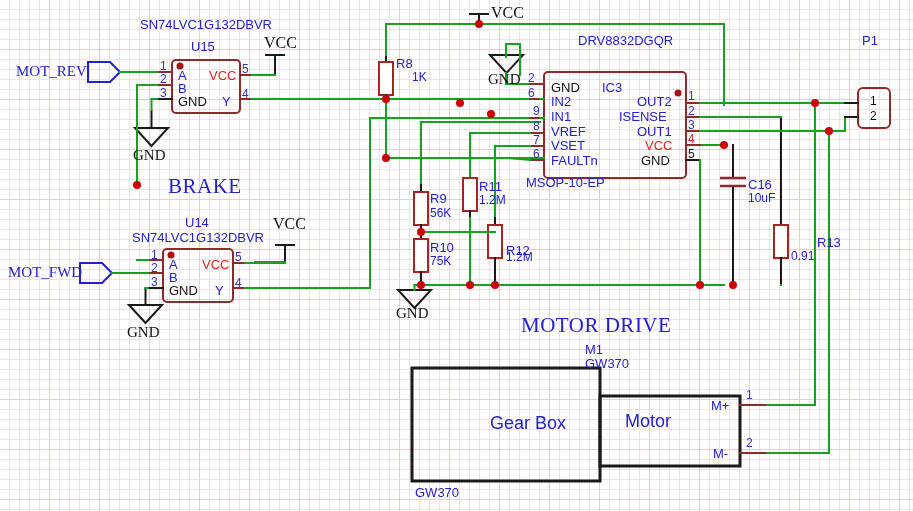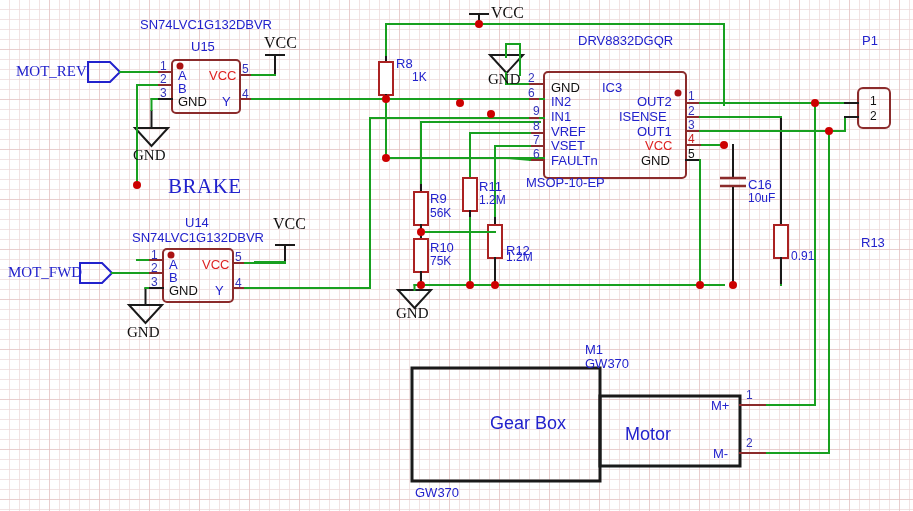--- a/index.html
+++ b/index.html
@@ -362,44 +362,45 @@
 
   <div class="lbl refdes" style="left:430px;top:241px;">R10</div>
   <div class="lbl val" style="left:430px;top:255px;">75K</div>
 
   <div class="lbl refdes" style="left:479px;top:180px;">R11</div>
   <div class="lbl val" style="left:479px;top:194px;">1.2M</div>
 
   <div class="lbl refdes" style="left:506px;top:244px;">R12</div>
   <div class="lbl val" style="left:506px;top:251px;">1.2M</div>
 
-  <div class="lbl refdes" style="left:837px;top:236px;padding-left:24px;">R13</div>
+  <div class="lbl refdes" style="left:817px;top:236px;">R13</div>
   <div class="lbl val" style="left:791px;top:250px;">0.91</div>
 
   <div class="lbl refdes" style="left:748px;top:178px;">C16</div>
   <div class="lbl val" style="left:748px;top:192px;">10uF</div>
 
   <div class="lbl refdes" style="left:862px;top:34px;">P1</div>
   <div class="lbl pinnum-blk" style="left:870px;top:95px;">1</div>
   <div class="lbl pinnum-blk" style="left:870px;top:110px;">2</div>
 
   <div class="lbl gndtxt" style="left:133px;top:148px;">GND</div>
   <div class="lbl gndtxt" style="left:127px;top:325px;">GND</div>
   <div class="lbl gndtxt" style="left:488px;top:72px;">GND</div>
   <div class="lbl gndtxt" style="left:396px;top:306px;">GND</div>
 
   <div class="lbl vcctxt" style="left:491px;top:5px;">VCC</div>
   <div class="lbl vcctxt" style="left:264px;top:35px;">VCC</div>
   <div class="lbl vcctxt" style="left:273px;top:216px;">VCC</div>
 
   <div class="lbl section-title" style="left:168px;top:176px;">BRAKE</div>
+  <div class="lbl section-title" style="left:521px;top:315px;">MOTOR DRIVE</div>
 
   <div class="lbl refdes" style="left:585px;top:343px;">M1</div>
   <div class="lbl refdes" style="left:585px;top:357px;">GW370</div>
   <div class="lbl boxtxt" style="left:490px;top:414px;">Gear Box</div>
-  <div class="lbl boxtxt" style="left:625px;top:412px;margin-top:13px;">Motor</div>
+  <div class="lbl boxtxt" style="left:625px;top:412px;">Motor</div>
   <div class="lbl refdes" style="left:415px;top:486px;">GW370</div>
   <div class="lbl pinname t-blue" style="left:711px;top:399px;">M+</div>
   <div class="lbl pinname t-blue" style="left:713px;top:447px;">M-</div>
   <div class="lbl pinnum" style="left:746px;top:389px;">1</div>
   <div class="lbl pinnum" style="left:746px;top:437px;">2</div>
 
 </div>
 
 </body></html>

